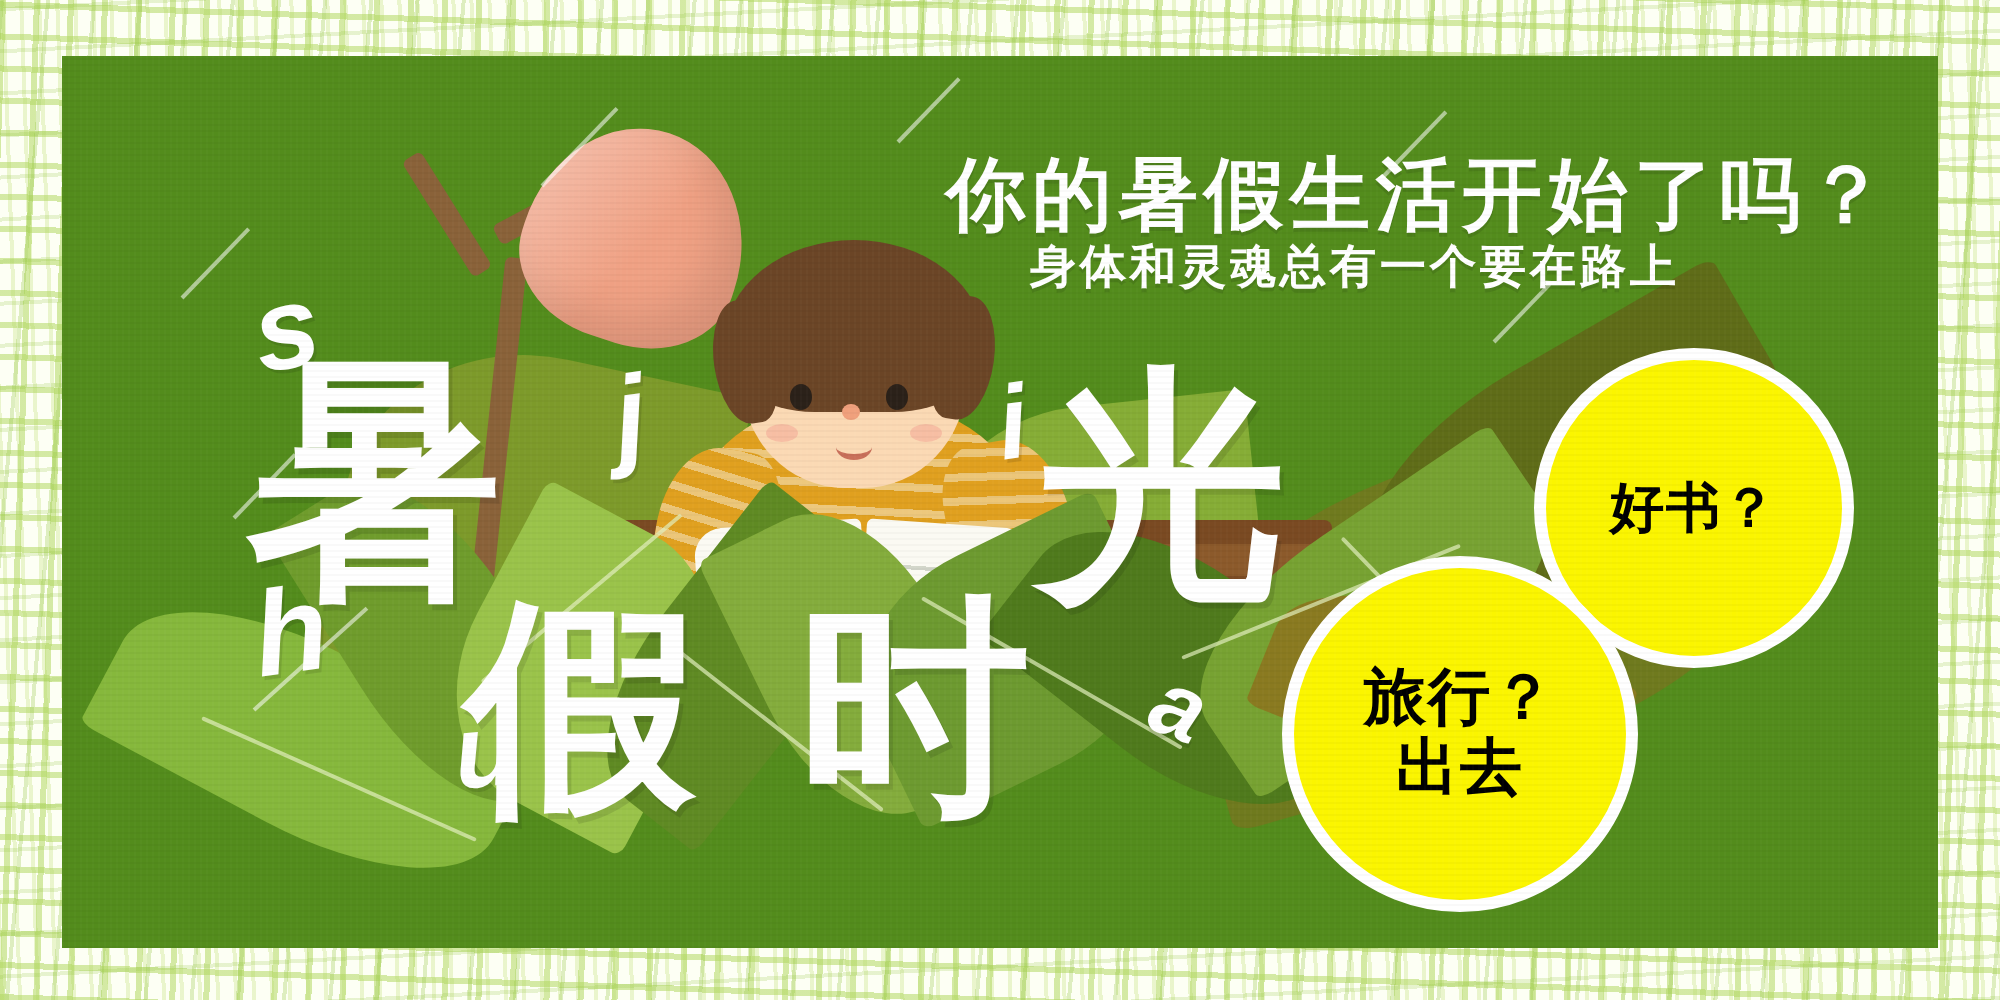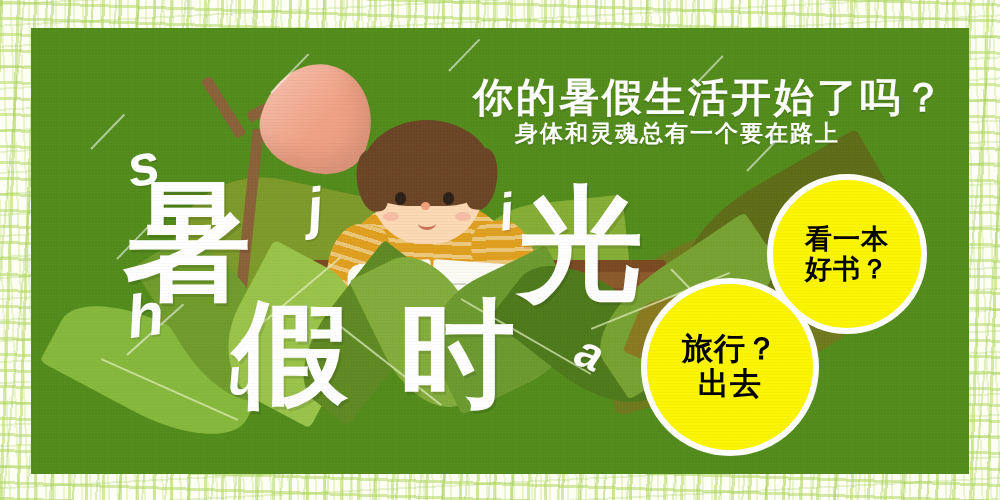--- a/index.html
+++ b/index.html
@@ -211,21 +211,20 @@
       <span class="bigchar" style="left:202px;top:268px;font-size:116px;">假</span>
       <span class="bigchar" style="left:368px;top:268px;font-size:116px;">时</span>
     </div>
 
     <div>
       <div class="headline" style="left:442px;top:42px;font-size:40px;">你的暑假生活开始了吗？</div>
       <div class="headline" style="left:452px;top:90px;font-size:23px;letter-spacing:2px;margin-left:32px;">身体和灵魂总有一个要在路上</div>
     </div>
 
     <div class="badge" style="left:736px;top:146px;width:148px;height:148px;font-size:27px;">
-      <span>看一本</span>
       <span>好书？</span>
     </div>
 
     <div class="badge" style="left:610px;top:250px;width:166px;height:166px;font-size:31px;">
       <span>旅行？</span>
       <span>出去</span>
     </div>
 
     <div class="noise"></div>
   </div>

